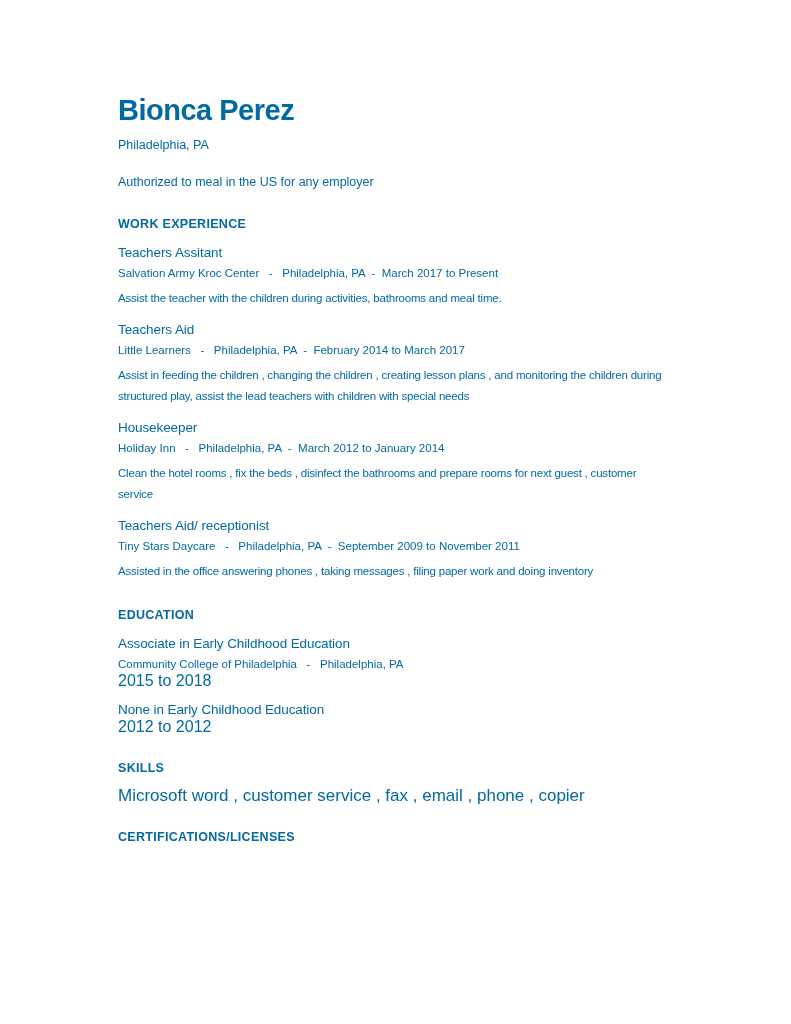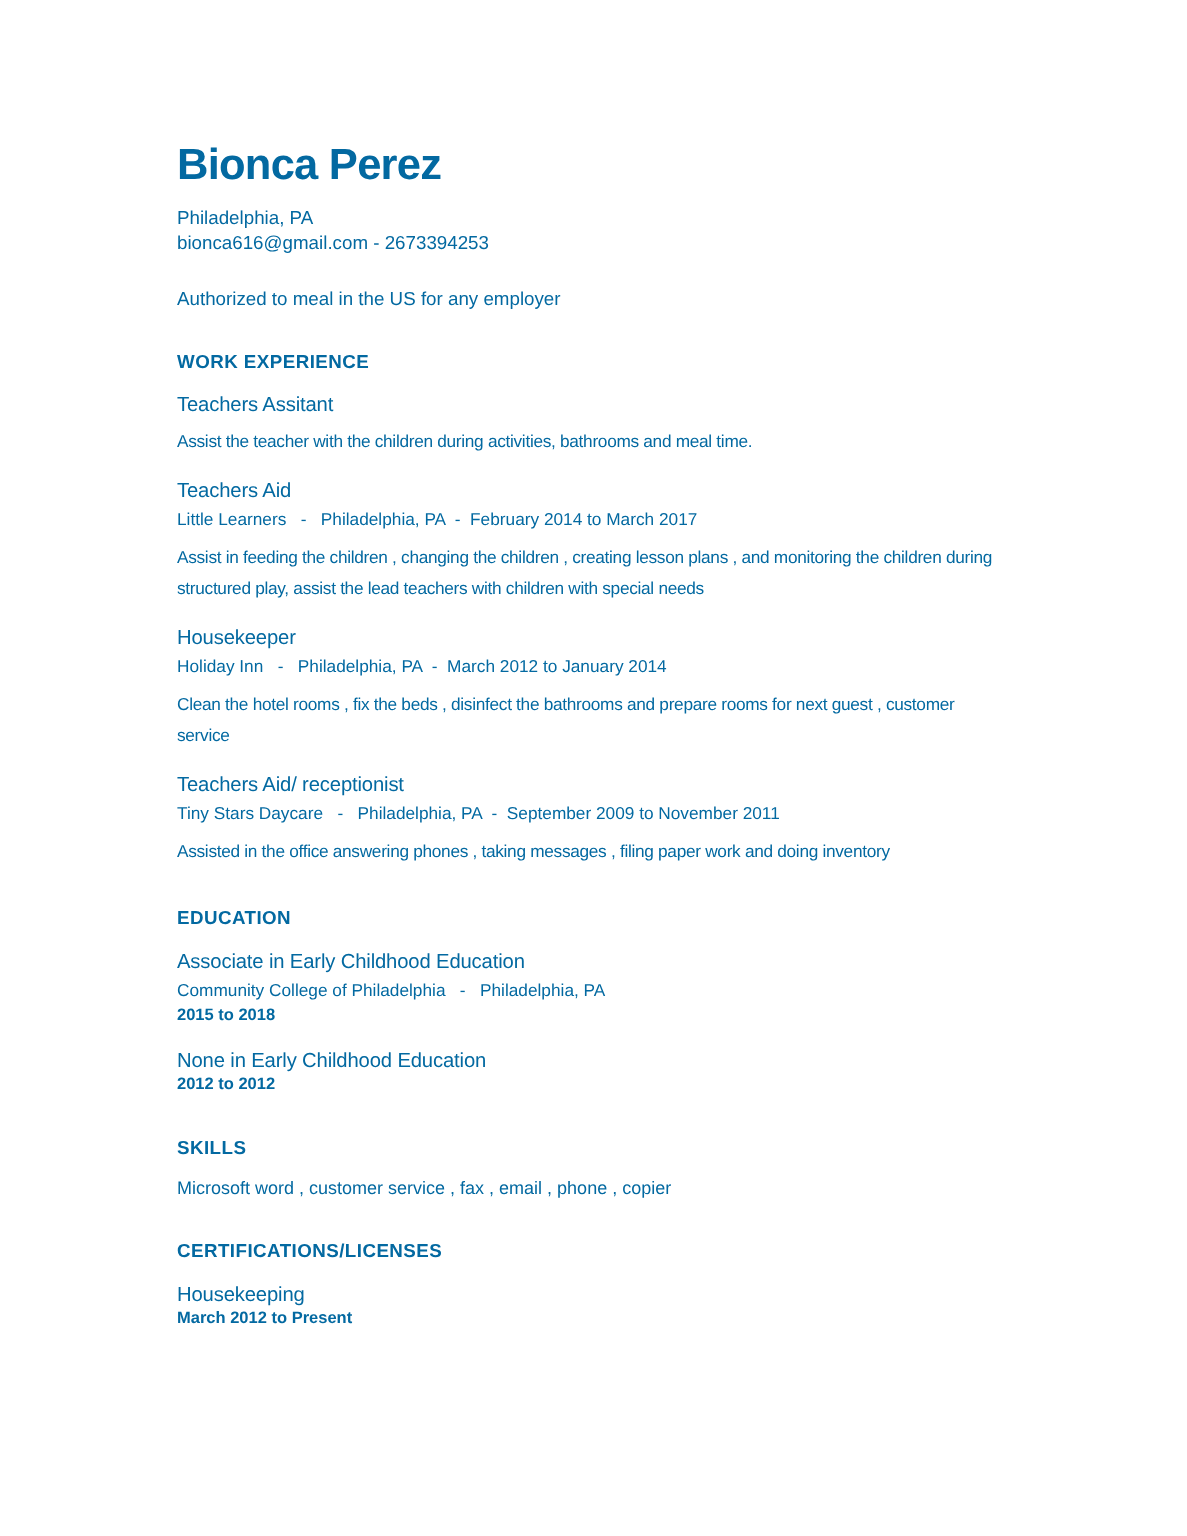--- a/index.html
+++ b/index.html
@@ -47,54 +47,53 @@
     line-height: 16px;
     letter-spacing: -0.1px;
   }
   .meta {
     font-size: 11.5px;
     line-height: 16px;
     margin-top: 4px;
     white-space: pre;
   }
   .dates {
-    font-size: 11px;
+    font-size: 16px;
     line-height: 17px;
     white-space: pre;
-    font-weight: bold;
   }
   .desc {
     font-size: 11.5px;
     line-height: 21px;
     letter-spacing: -0.2px;
     margin-top: 7px;
     white-space: pre;
   }
   .desc + .desc { margin-top: 13px; }
   .skills-text {
-    font-size: 12px;
+    font-size: 17px;
     line-height: 17px;
     margin-top: 11px;
     white-space: pre;
   }
 </style>
 </head>
 <body>
 
 <div class="page">
 
   <h1 class="name">Bionca Perez</h1>
   <div class="contact-line">Philadelphia, PA</div>
-  <div class="contact-line">bionca616@gmail.com - 2673394253</div>
   <div class="auth-line">Authorized to meal in the US for any employer</div>
 
   <div class="section-title">WORK EXPERIENCE</div>
 
   <div class="entry">
     <div class="entry-title">Teachers Assitant</div>
+    <div class="meta">Salvation Army Kroc Center   -   Philadelphia, PA  -  March 2017 to Present</div>
     <div class="desc">Assist the teacher with the children during activities, bathrooms and meal time.</div>
   </div>
 
   <div class="entry">
     <div class="entry-title">Teachers Aid</div>
     <div class="meta">Little Learners   -   Philadelphia, PA  -  February 2014 to March 2017</div>
     <div class="desc">Assist in feeding the children , changing the children , creating lesson plans , and monitoring the children during
 structured play, assist the lead teachers with children with special needs</div>
   </div>
 
@@ -122,18 +121,14 @@
   <div class="entry">
     <div class="entry-title">None in Early Childhood Education</div>
     <div class="dates">2012 to 2012</div>
   </div>
 
   <div class="section-title">SKILLS</div>
   <div class="skills-text">Microsoft word , customer service , fax , email , phone , copier</div>
 
   <div class="section-title">CERTIFICATIONS/LICENSES</div>
 
-  <div class="entry">
-    <div class="entry-title">Housekeeping</div>
-    <div class="dates">March 2012 to Present</div>
-  </div>
 
 </div>
 
 </body></html>

